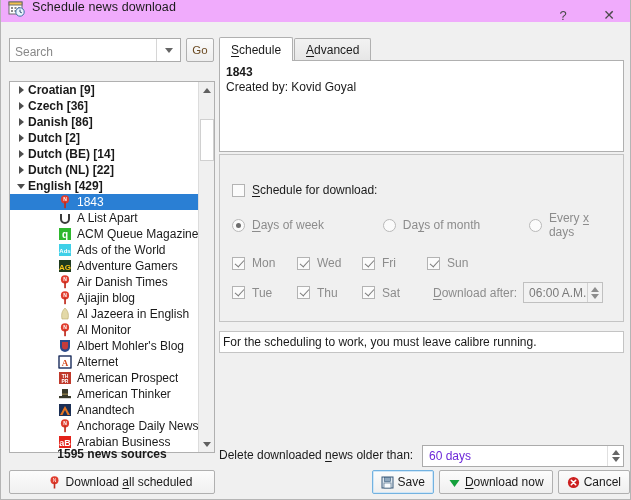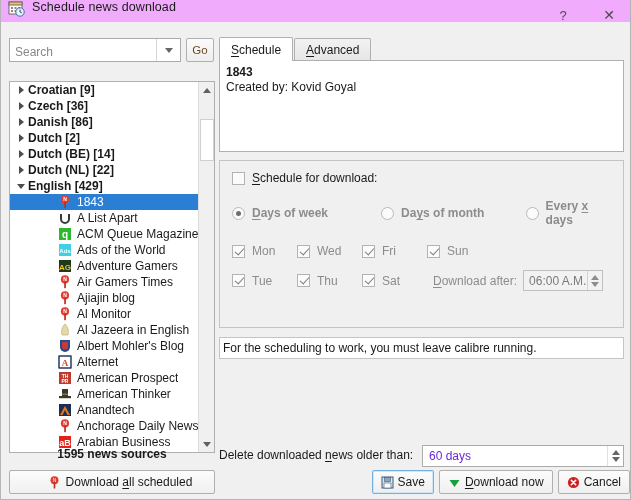--- a/index.html
+++ b/index.html
@@ -209,25 +209,25 @@
     background: #ffffff;
     border: 1px solid #b0b0b0;
     padding: 4px 6px;
     position: relative; z-index: 1;
     margin-top: -1px;
   }
   .desc-title { font-weight: bold; font-size: 12px; margin-bottom: 1px; }
   .desc-sub { font-size: 12px; }
 
   .sched-group {
-    margin-top: 8px;
+    margin-top: 2px;
     border: 1px solid #c4c4c4;
     background: #f0f0f0;
     height: 168px;
-    padding: 10px 12px 0 12px;
+    padding: 28px 12px 0 12px;
   }
   .row { display: flex; align-items: center; }
   .chk {
     width: 13px; height: 13px;
     border: 1px solid #b3b3b3;
     background: #fbfbfb;
     flex: none;
     margin-right: 7px;
     position: relative;
   }
@@ -236,21 +236,21 @@
     position: absolute; left: 4px; top: 0px;
     width: 4px; height: 8px;
     border: solid #7d7d7d;
     border-width: 0 1.6px 1.6px 0;
     transform: rotate(42deg);
   }
   .lbl-dis { color: #8c8c8c; font-size: 12px; }
   .lbl-en { color: #1a1a1a; font-size: 12px; }
 
   .radiorow { display: flex; margin-top: 14px; }
-  .radio-item { display: flex; align-items: center; font-weight: bold; }
+  .radio-item { display: flex; align-items: center; }
   .rad {
     width: 13px; height: 13px; border-radius: 50%;
     border: 1px solid #b9b9b9;
     background: #fbfbfb;
     flex: none; margin-right: 7px;
     position: relative;
   }
   .rad.on:after {
     content: "";
     position: absolute; left: 3px; top: 3px;
@@ -461,46 +461,46 @@
             </svg></div>
           <span class="tree-label">Adventure Gamers</span>
         </div>
         <div class="tree-row">
           <div class="leaf-indent"></div>
           <div class="ico"><svg width="14" height="14" viewBox="0 0 14 14">
               <circle cx="7" cy="4.4" r="4.1" fill="#e03d2e"></circle>
               <rect x="6.2" y="6.8" width="1.7" height="6.4" fill="#c02d20"></rect>
               <text x="7" y="6.3" font-size="5" fill="#fff" text-anchor="middle" font-family="Liberation Sans">N</text>
             </svg></div>
-          <span class="tree-label">Air Gamers Times</span>
+          <span class="tree-label">Air Danish Times</span>
         </div>
         <div class="tree-row">
           <div class="leaf-indent"></div>
           <div class="ico"><svg width="14" height="14" viewBox="0 0 14 14">
               <circle cx="7" cy="4.4" r="4.1" fill="#e03d2e"></circle>
               <rect x="6.2" y="6.8" width="1.7" height="6.4" fill="#c02d20"></rect>
               <text x="7" y="6.3" font-size="5" fill="#fff" text-anchor="middle" font-family="Liberation Sans">N</text>
             </svg></div>
           <span class="tree-label">Ajiajin blog</span>
         </div>
         <div class="tree-row">
           <div class="leaf-indent"></div>
           <div class="ico"><svg width="14" height="14" viewBox="0 0 14 14">
+              <path d="M7 1 C4 4 3 7 4 12 L10 12 C11 7 10 4 7 1 Z" fill="#e3d9a8" stroke="#b8a86a" stroke-width=".6"></path>
+            </svg></div>
+          <span class="tree-label">Al Jazeera in English</span>
+        </div>
+        <div class="tree-row">
+          <div class="leaf-indent"></div>
+          <div class="ico"><svg width="14" height="14" viewBox="0 0 14 14">
               <circle cx="7" cy="4.4" r="4.1" fill="#e03d2e"></circle>
               <rect x="6.2" y="6.8" width="1.7" height="6.4" fill="#c02d20"></rect>
               <text x="7" y="6.3" font-size="5" fill="#fff" text-anchor="middle" font-family="Liberation Sans">N</text>
             </svg></div>
           <span class="tree-label">Al Monitor</span>
-        </div>
-        <div class="tree-row">
-          <div class="leaf-indent"></div>
-          <div class="ico"><svg width="14" height="14" viewBox="0 0 14 14">
-              <path d="M7 1 C4 4 3 7 4 12 L10 12 C11 7 10 4 7 1 Z" fill="#e3d9a8" stroke="#b8a86a" stroke-width=".6"></path>
-            </svg></div>
-          <span class="tree-label">Al Jazeera in English</span>
         </div>
         <div class="tree-row">
           <div class="leaf-indent"></div>
           <div class="ico"><svg width="14" height="14" viewBox="0 0 14 14">
               <path d="M2 1 h10 v7 a5 5 0 0 1 -5 5 a5 5 0 0 1 -5 -5 Z" fill="#2b4a8a"></path>
               <path d="M4 3 h6 v4.5 a3 3 0 0 1 -3 3 a3 3 0 0 1 -3 -3 Z" fill="#c43b3b"></path>
             </svg></div>
           <span class="tree-label">Albert Mohler's Blog</span>
         </div>
         <div class="tree-row">

